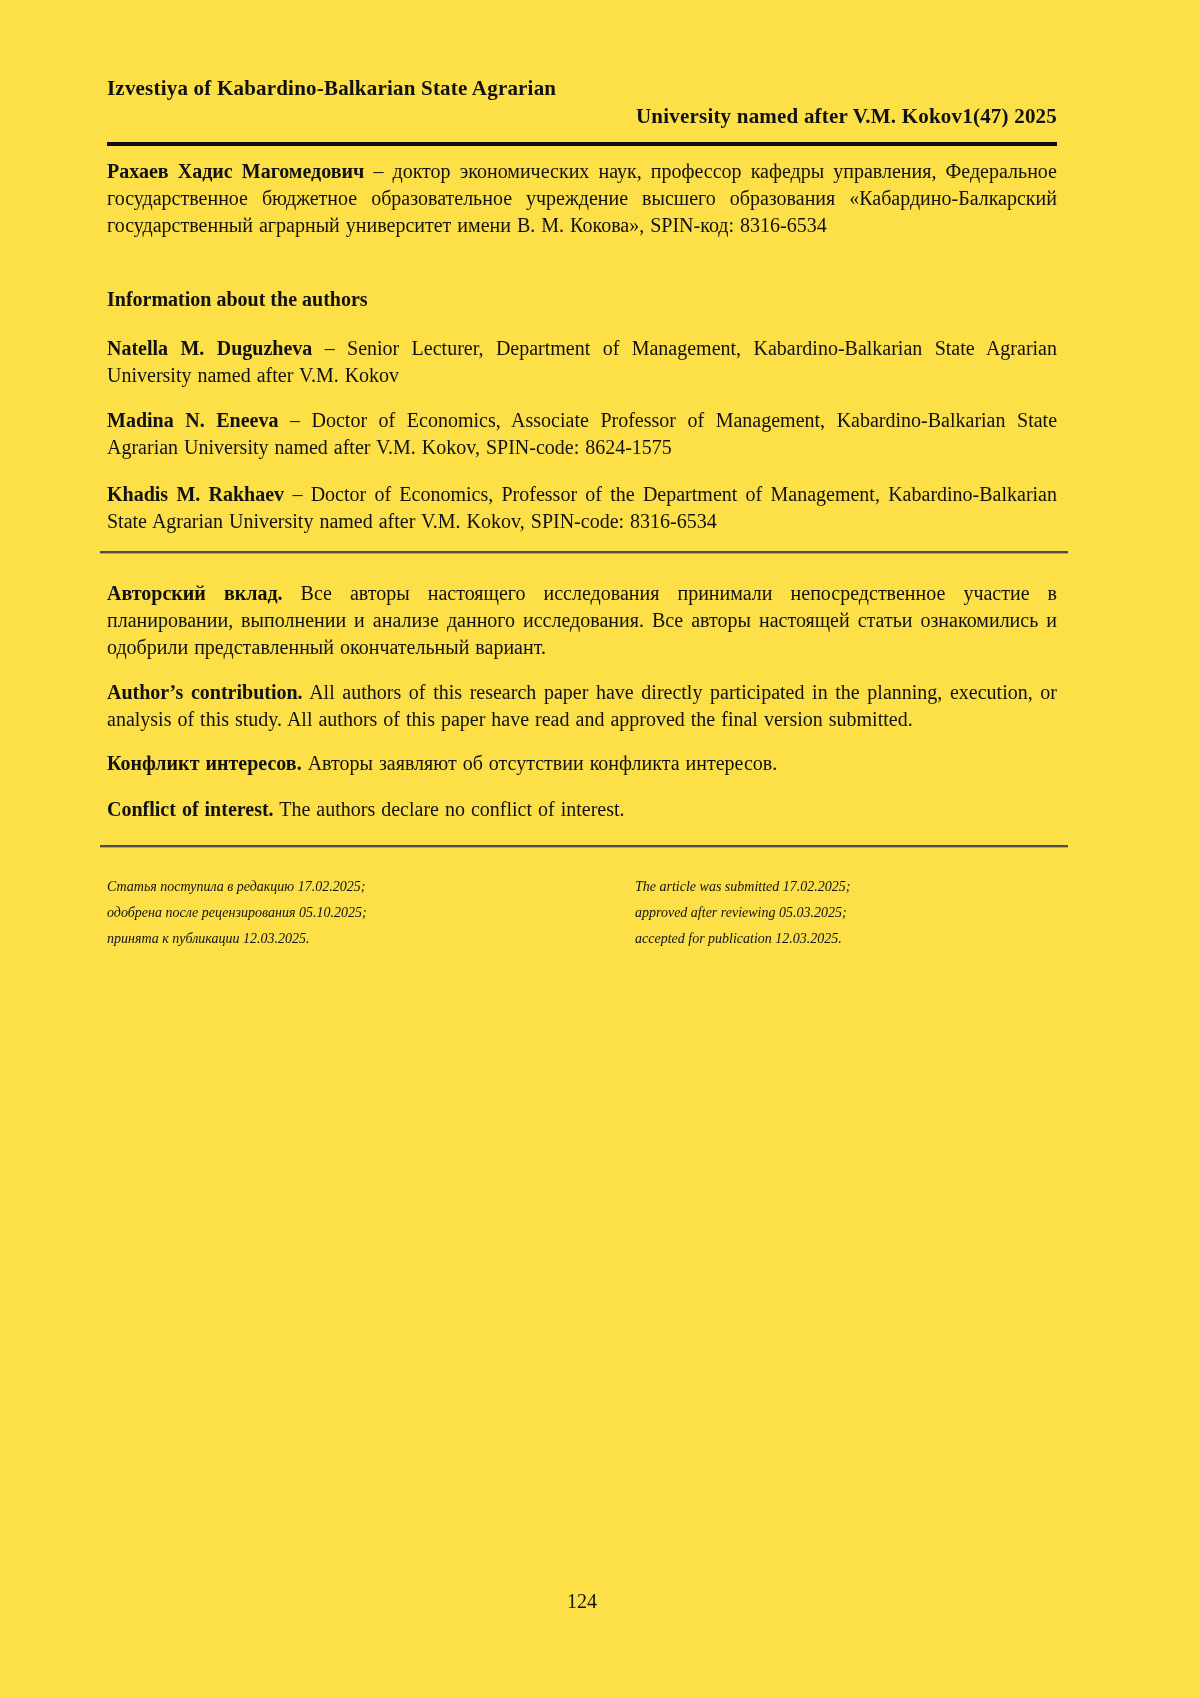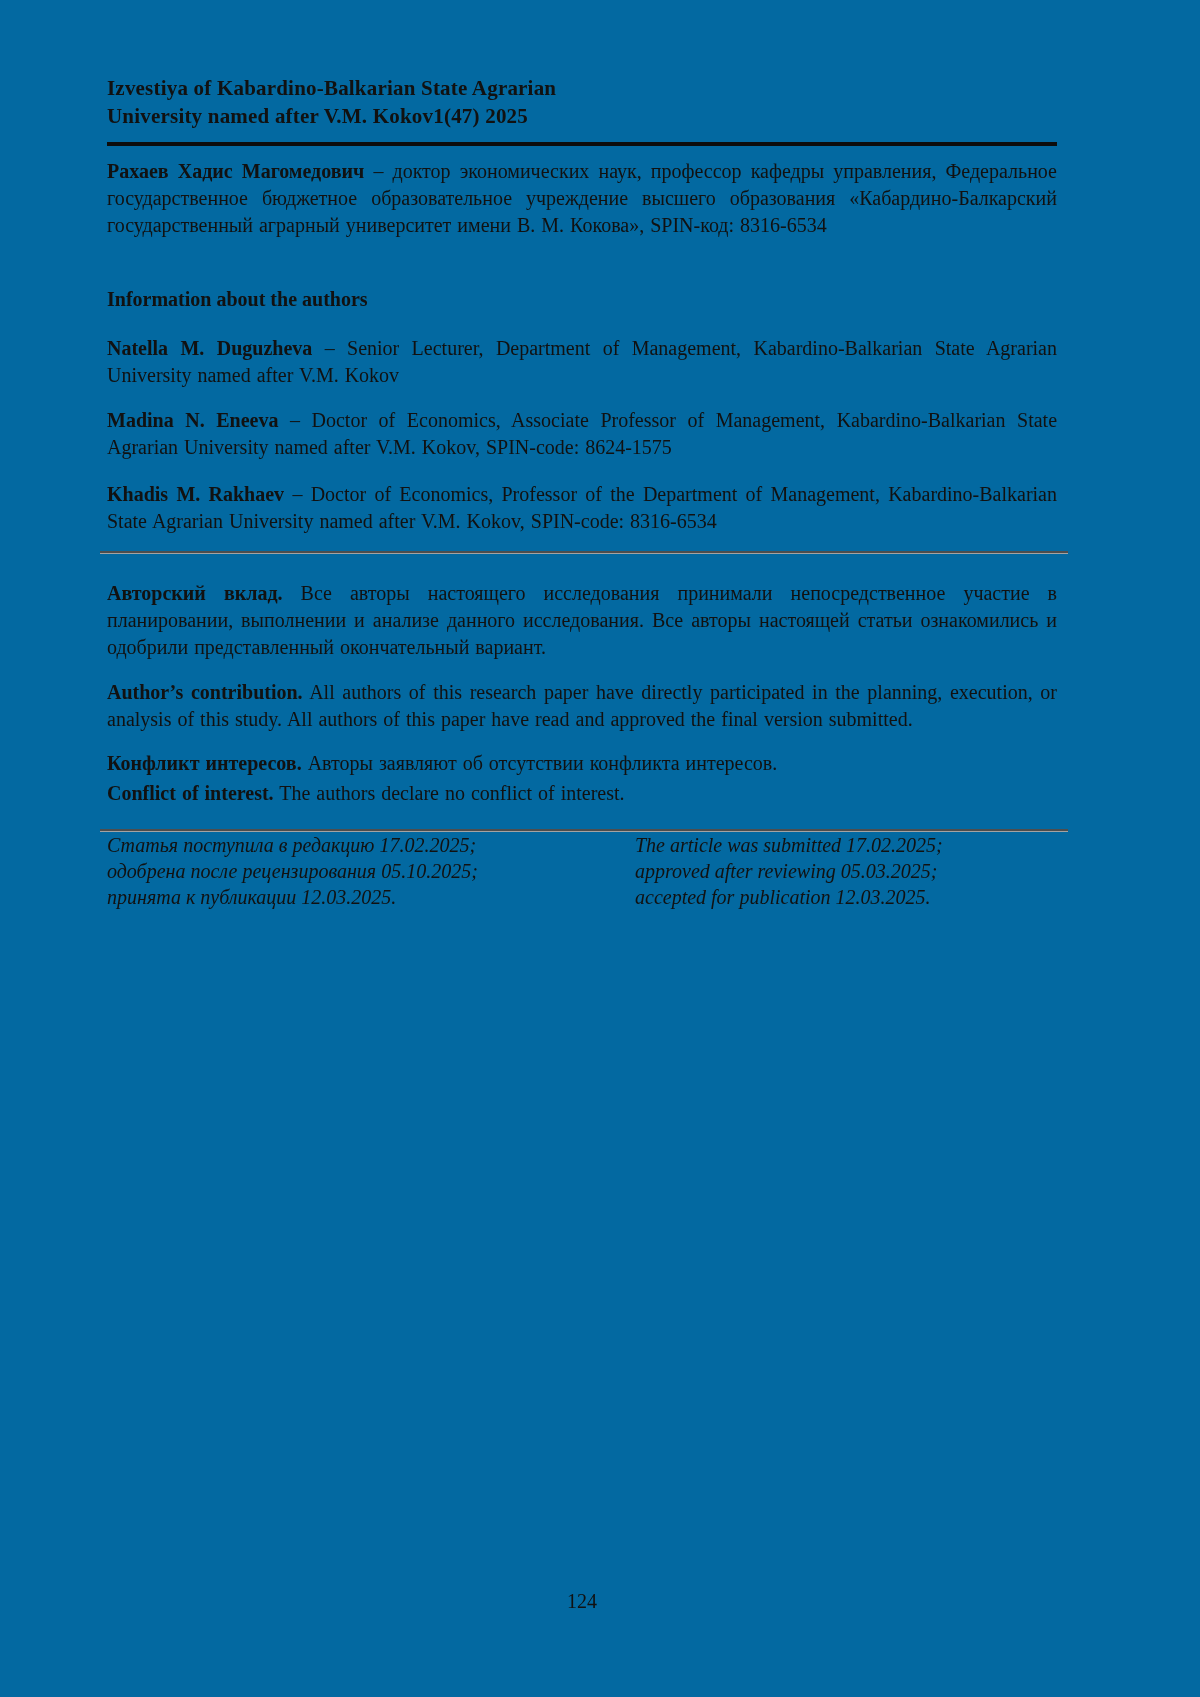--- a/index.html
+++ b/index.html
@@ -4,39 +4,39 @@
 <style>
   html, body {
     margin: 0;
     padding: 0;
     background: #ffffff;
   }
   .page {
     position: relative;
     width: 1200px;
     height: 1697px;
-    background: #0369a1;
+    background: #fde047;
     color: #111111;
     font-family: "Liberation Serif", "DejaVu Serif", serif;
     overflow: hidden;
   }
   .content {
     margin-left: 107px;
     width: 950px;
     padding-top: 74px;
   }
   .journal-line {
     font-size: 21px;
     line-height: 28px;
     font-weight: bold;
     letter-spacing: 0.2px;
   }
   .header-row2 {
     display: flex;
-    justify-content: flex-start;
+    justify-content: flex-end;
     align-items: baseline;
   }
   .rule-thick {
     margin-top: 12px;
     width: 950px;
     height: 4px;
     background: #0d0d0d;
   }
   .rule-thin {
     margin-left: -7px;
@@ -62,25 +62,26 @@
     line-height: 27px;
     font-weight: bold;
     text-align: left;
   }
   .p-natella { margin-top: 22px; }
   .p-madina  { margin-top: 18px; }
   .p-khadis  { margin-top: 20px; }
   .p-contrib-ru { margin-top: 26px; }
   .p-contrib-en { margin-top: 18px; }
   .p-conflict-ru { margin-top: 17px; }
-  .p-conflict-en { margin-top: 3px; }
+  .p-conflict-en { margin-top: 19px; }
   .dates {
     display: flex;
+    margin-top: 26px;
     font-style: italic;
-    font-size: 20px;
+    font-size: 14px;
     line-height: 26px;
     justify-content: space-between;
   }
   .dates-col-ru { width: 528px; }
   .dates-col-en { flex: 1; }
   .dates .line { white-space: nowrap; }
   .page-number {
     position: absolute;
     top: 1588px;
     left: 107px;

